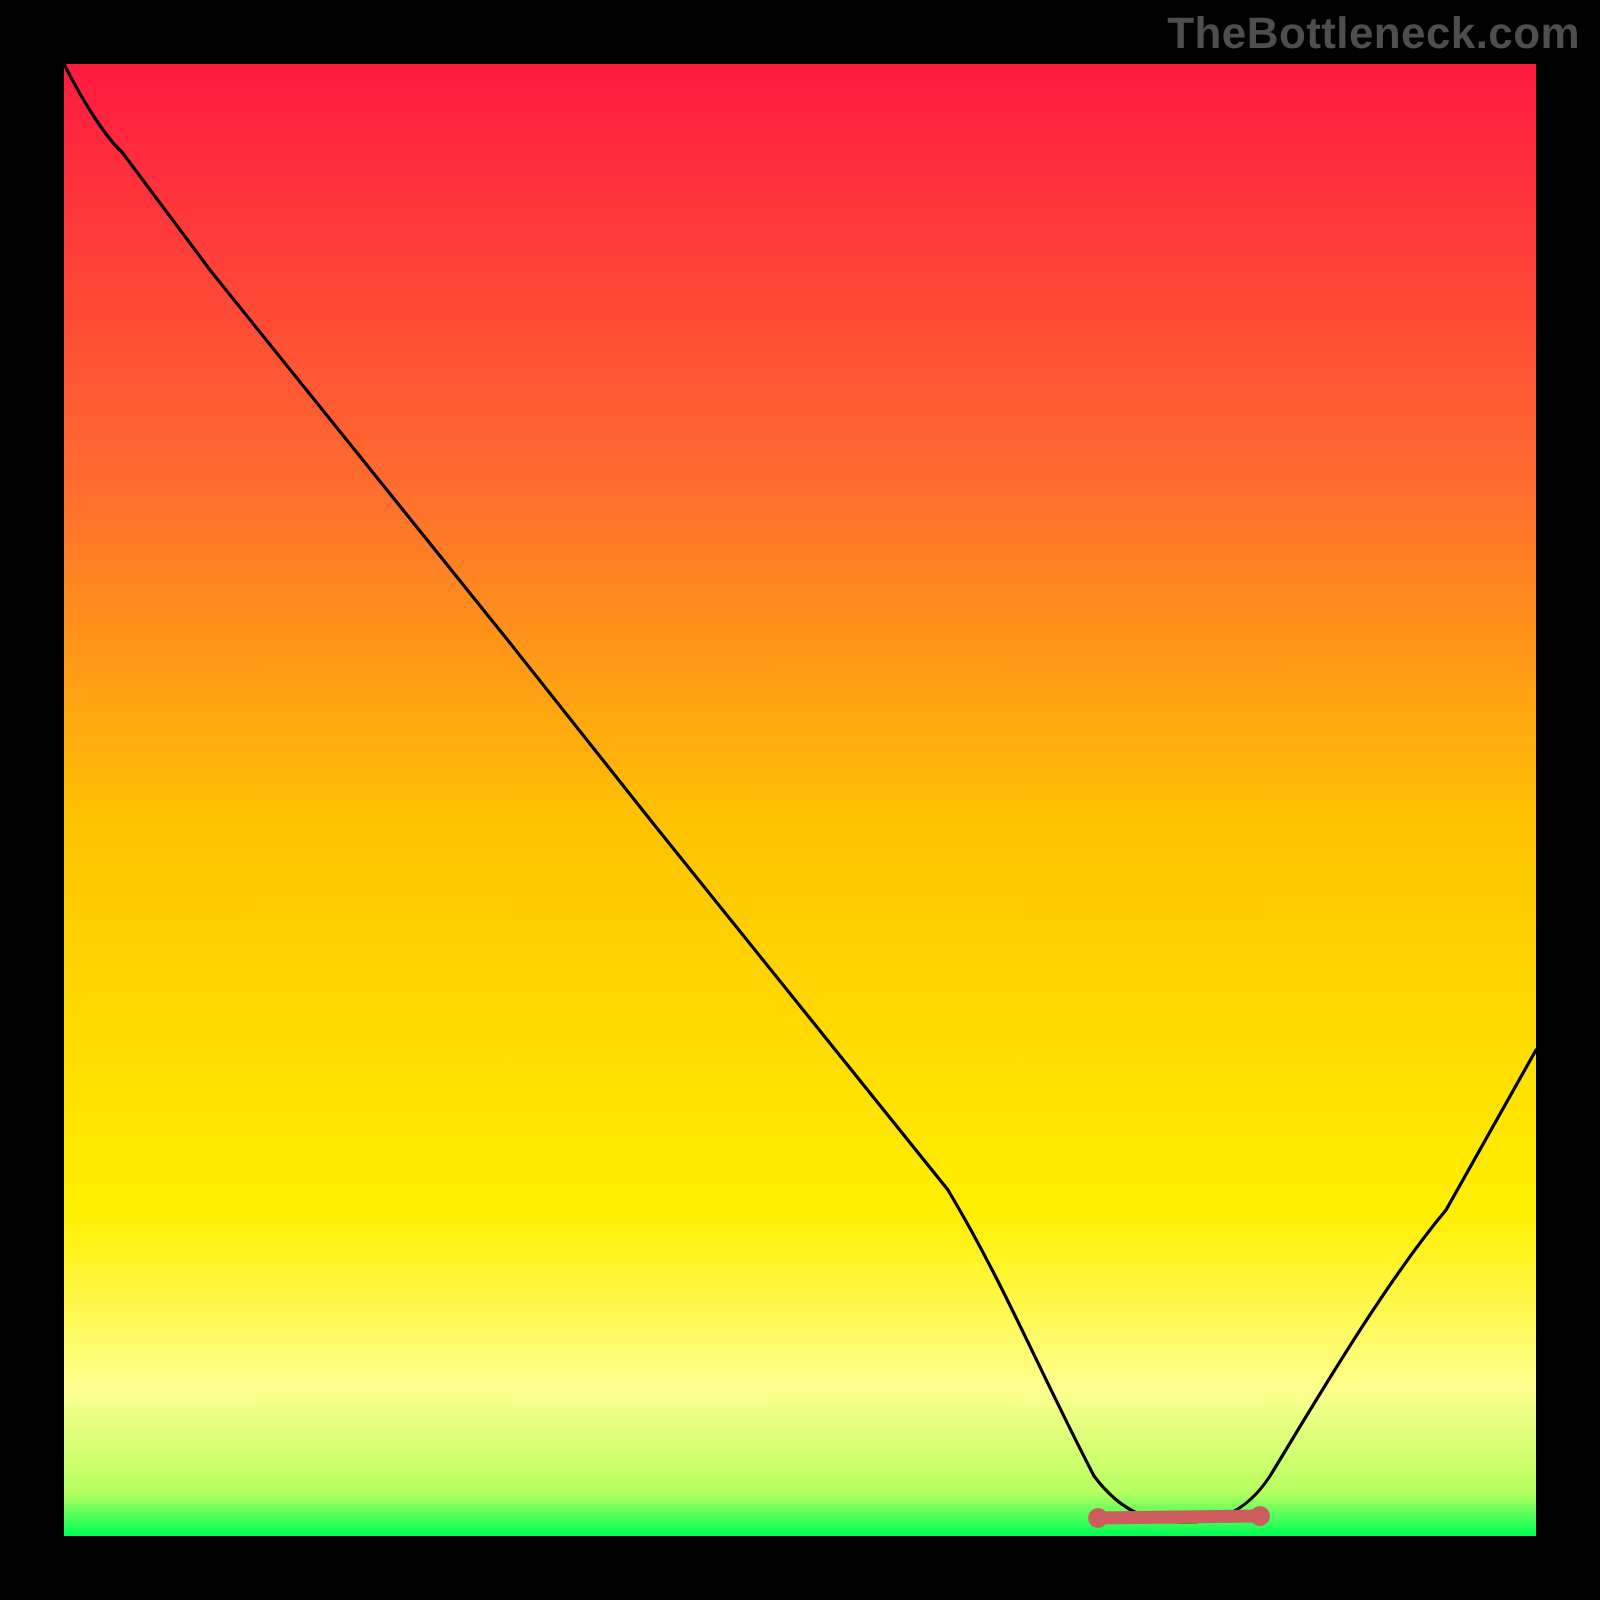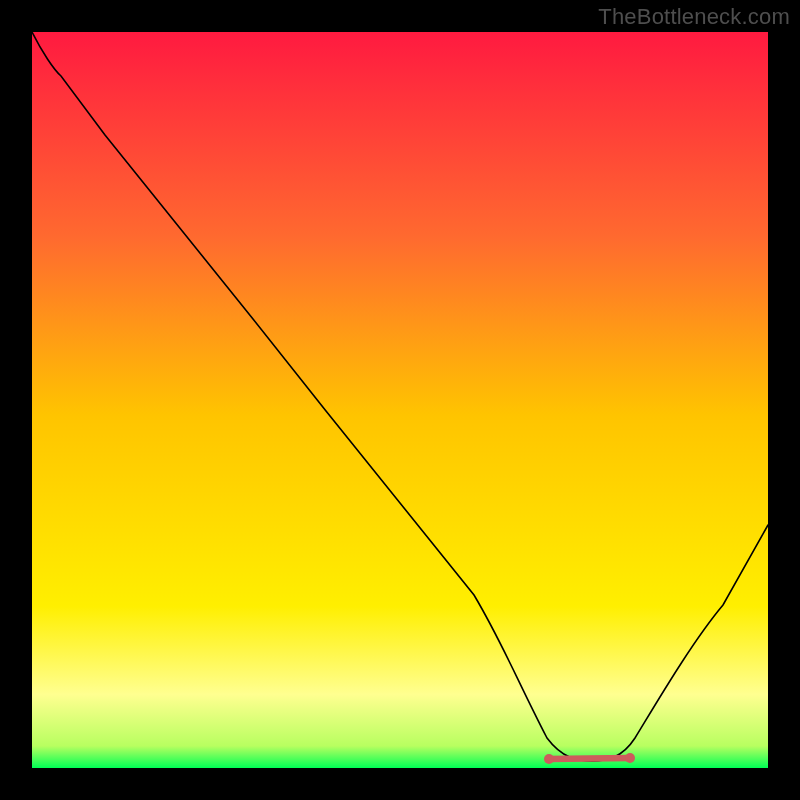--- a/index.html
+++ b/index.html
@@ -17,21 +17,21 @@
     width: 800px;
     height: 800px;
     background: #000;
   }
   .watermark {
     position: absolute;
     top: 4px;
     right: 10px;
     color: #4e4e4e;
     font-size: 22px;
-    font-weight: normal;
+    font-weight: bold;
     letter-spacing: 0.2px;
     z-index: 50;
     user-select: none;
   }
   .plot {
     position: absolute;
     left: 32px;
     top: 32px;
     width: 736px;
     height: 736px;

